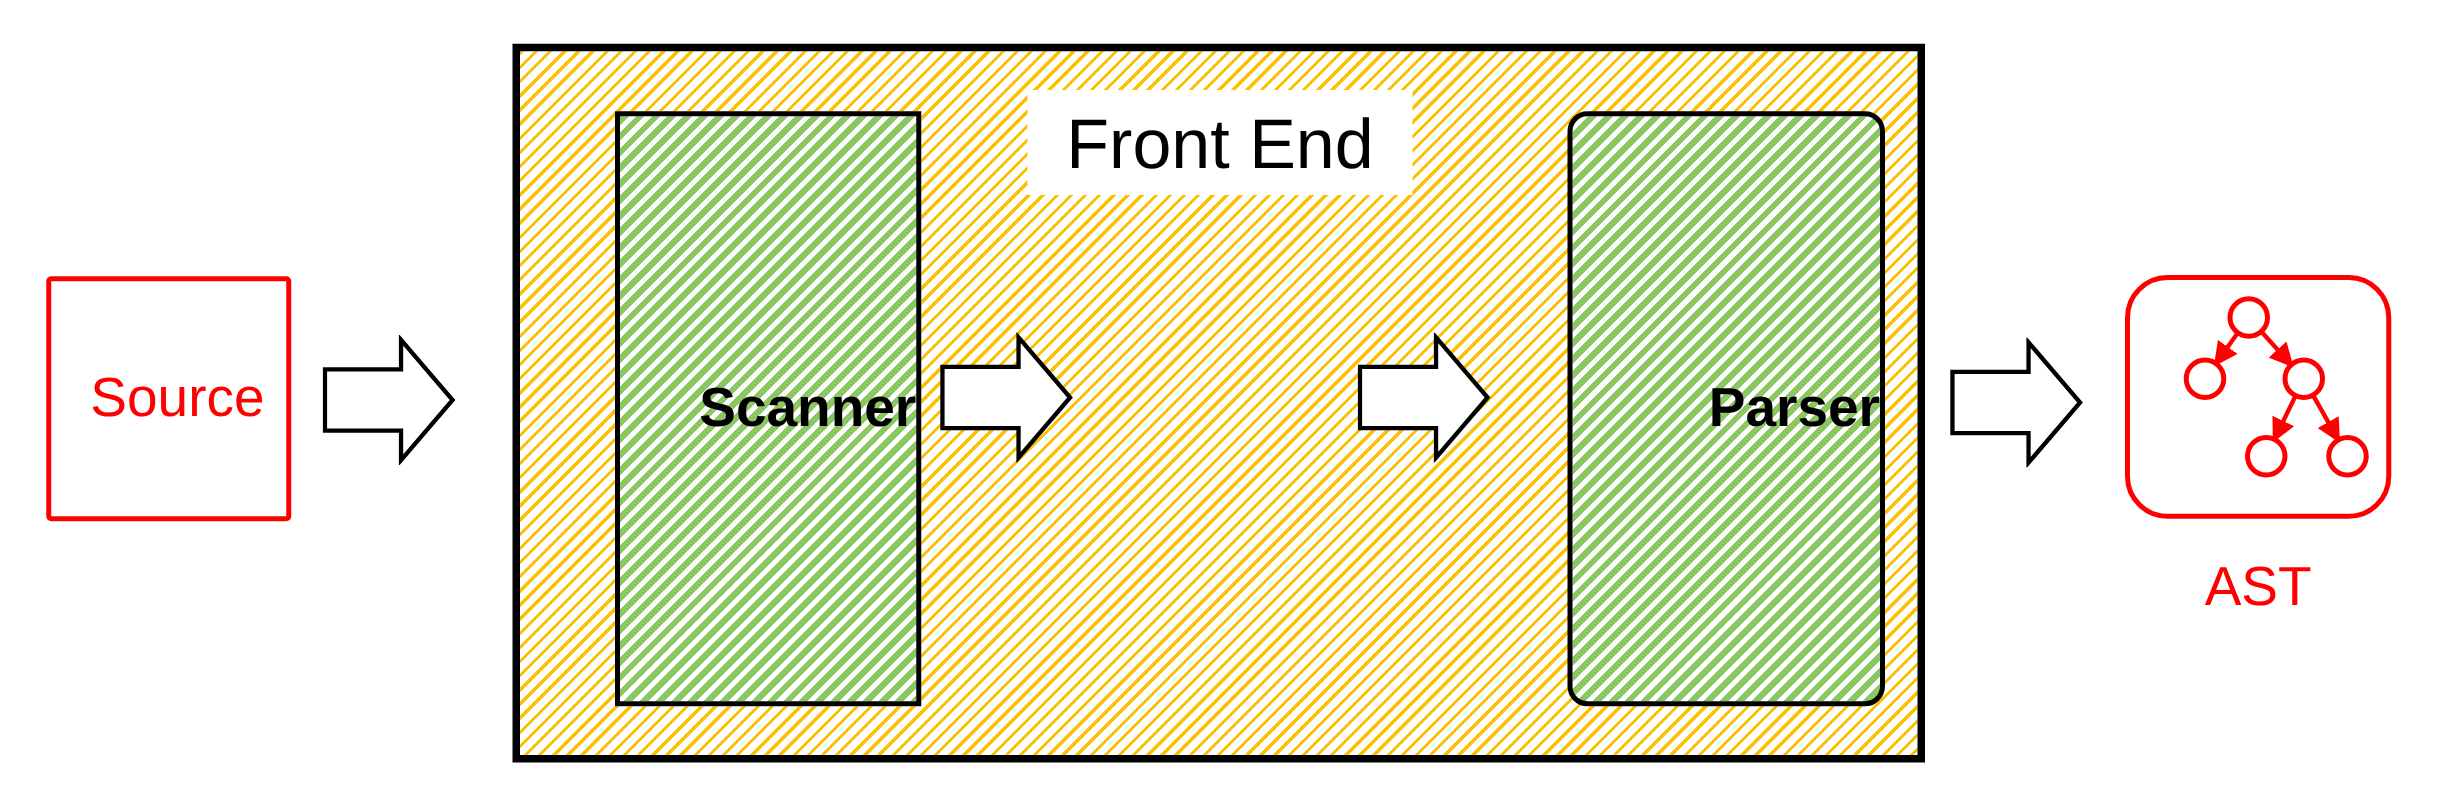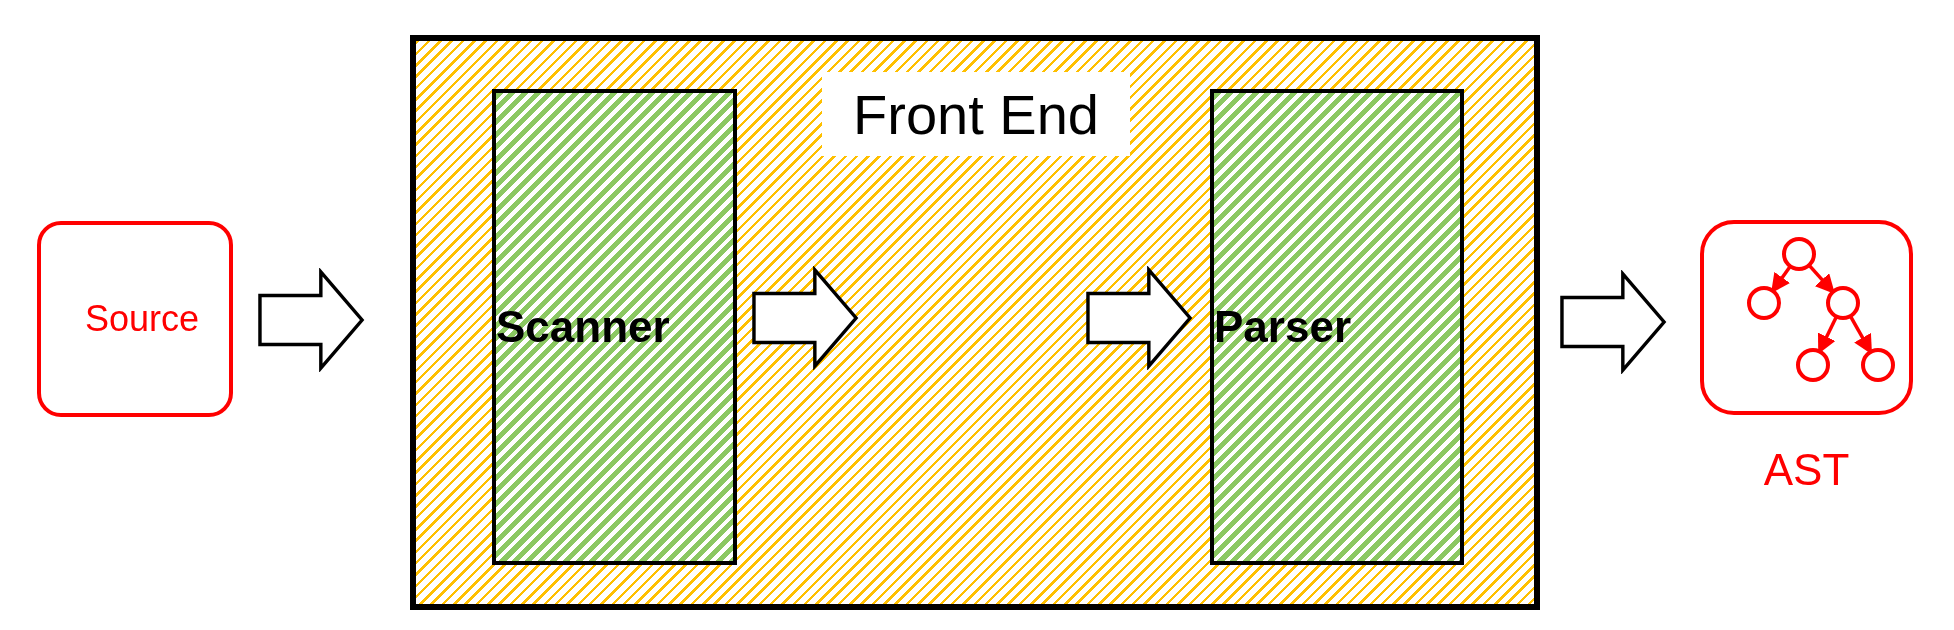--- a/index.html
+++ b/index.html
@@ -23,22 +23,22 @@
     background:var(--white,#fff);
     border:4px solid var(--red,#ff0000);
     display:flex;align-items:center;justify-content:center;
     box-sizing:border-box;
     text-align:center;
   }
   .red-text{color:var(--red,#ff0000);}
   
   .source-box{
     left:37px;top:221px;width:196px;height:196px;
-    border-radius:24px;
-    font-size:36px;
+    border-radius:4px;
+    font-size:44px;
     padding-left:14px;
   }
   
   .frontend{
     position:absolute;
     left:410px;top:35px;width:1130px;height:575px;
     box-sizing:border-box;
     border:6px solid var(--black,#000);
     background-color:#fff;
     background-image:repeating-linear-gradient(135deg,
@@ -54,25 +54,25 @@
     white-space:nowrap;
   }
   .stage-box{
     position:absolute;
     box-sizing:border-box;
     border:4px solid var(--black,#000);
     background-color:#fff;
     background-image:repeating-linear-gradient(135deg,
       var(--green,#8bc862) 0 5px,
       rgba(255,255,255,0) 5px 9px);
-    display:flex;align-items:center;justify-content:flex-start;
+    display:flex;align-items:center;justify-content:flex-end;
     font-size:44px;font-weight:bold;color:var(--black,#000);
   }
   .scanner-box{left:76px;top:48px;width:245px;height:476px;}
-  .parser-box{left:794px;top:48px;width:254px;height:476px;}
+  .parser-box{left:838px;top:48px;width:254px;height:476px;border-radius:16px;}
   .token-box{
     left:456px;top:179px;width:185px;height:175px;
     border-radius:34px;
     font-size:44px;line-height:58px;
   }
   
   .flow-arrow{position:absolute;width:108px;height:104px;}
   .flow-arrow svg{display:block;width:100%;height:100%;}
   .a1{left:258px;top:268px;}
   .a2{left:752px;top:266px;}

